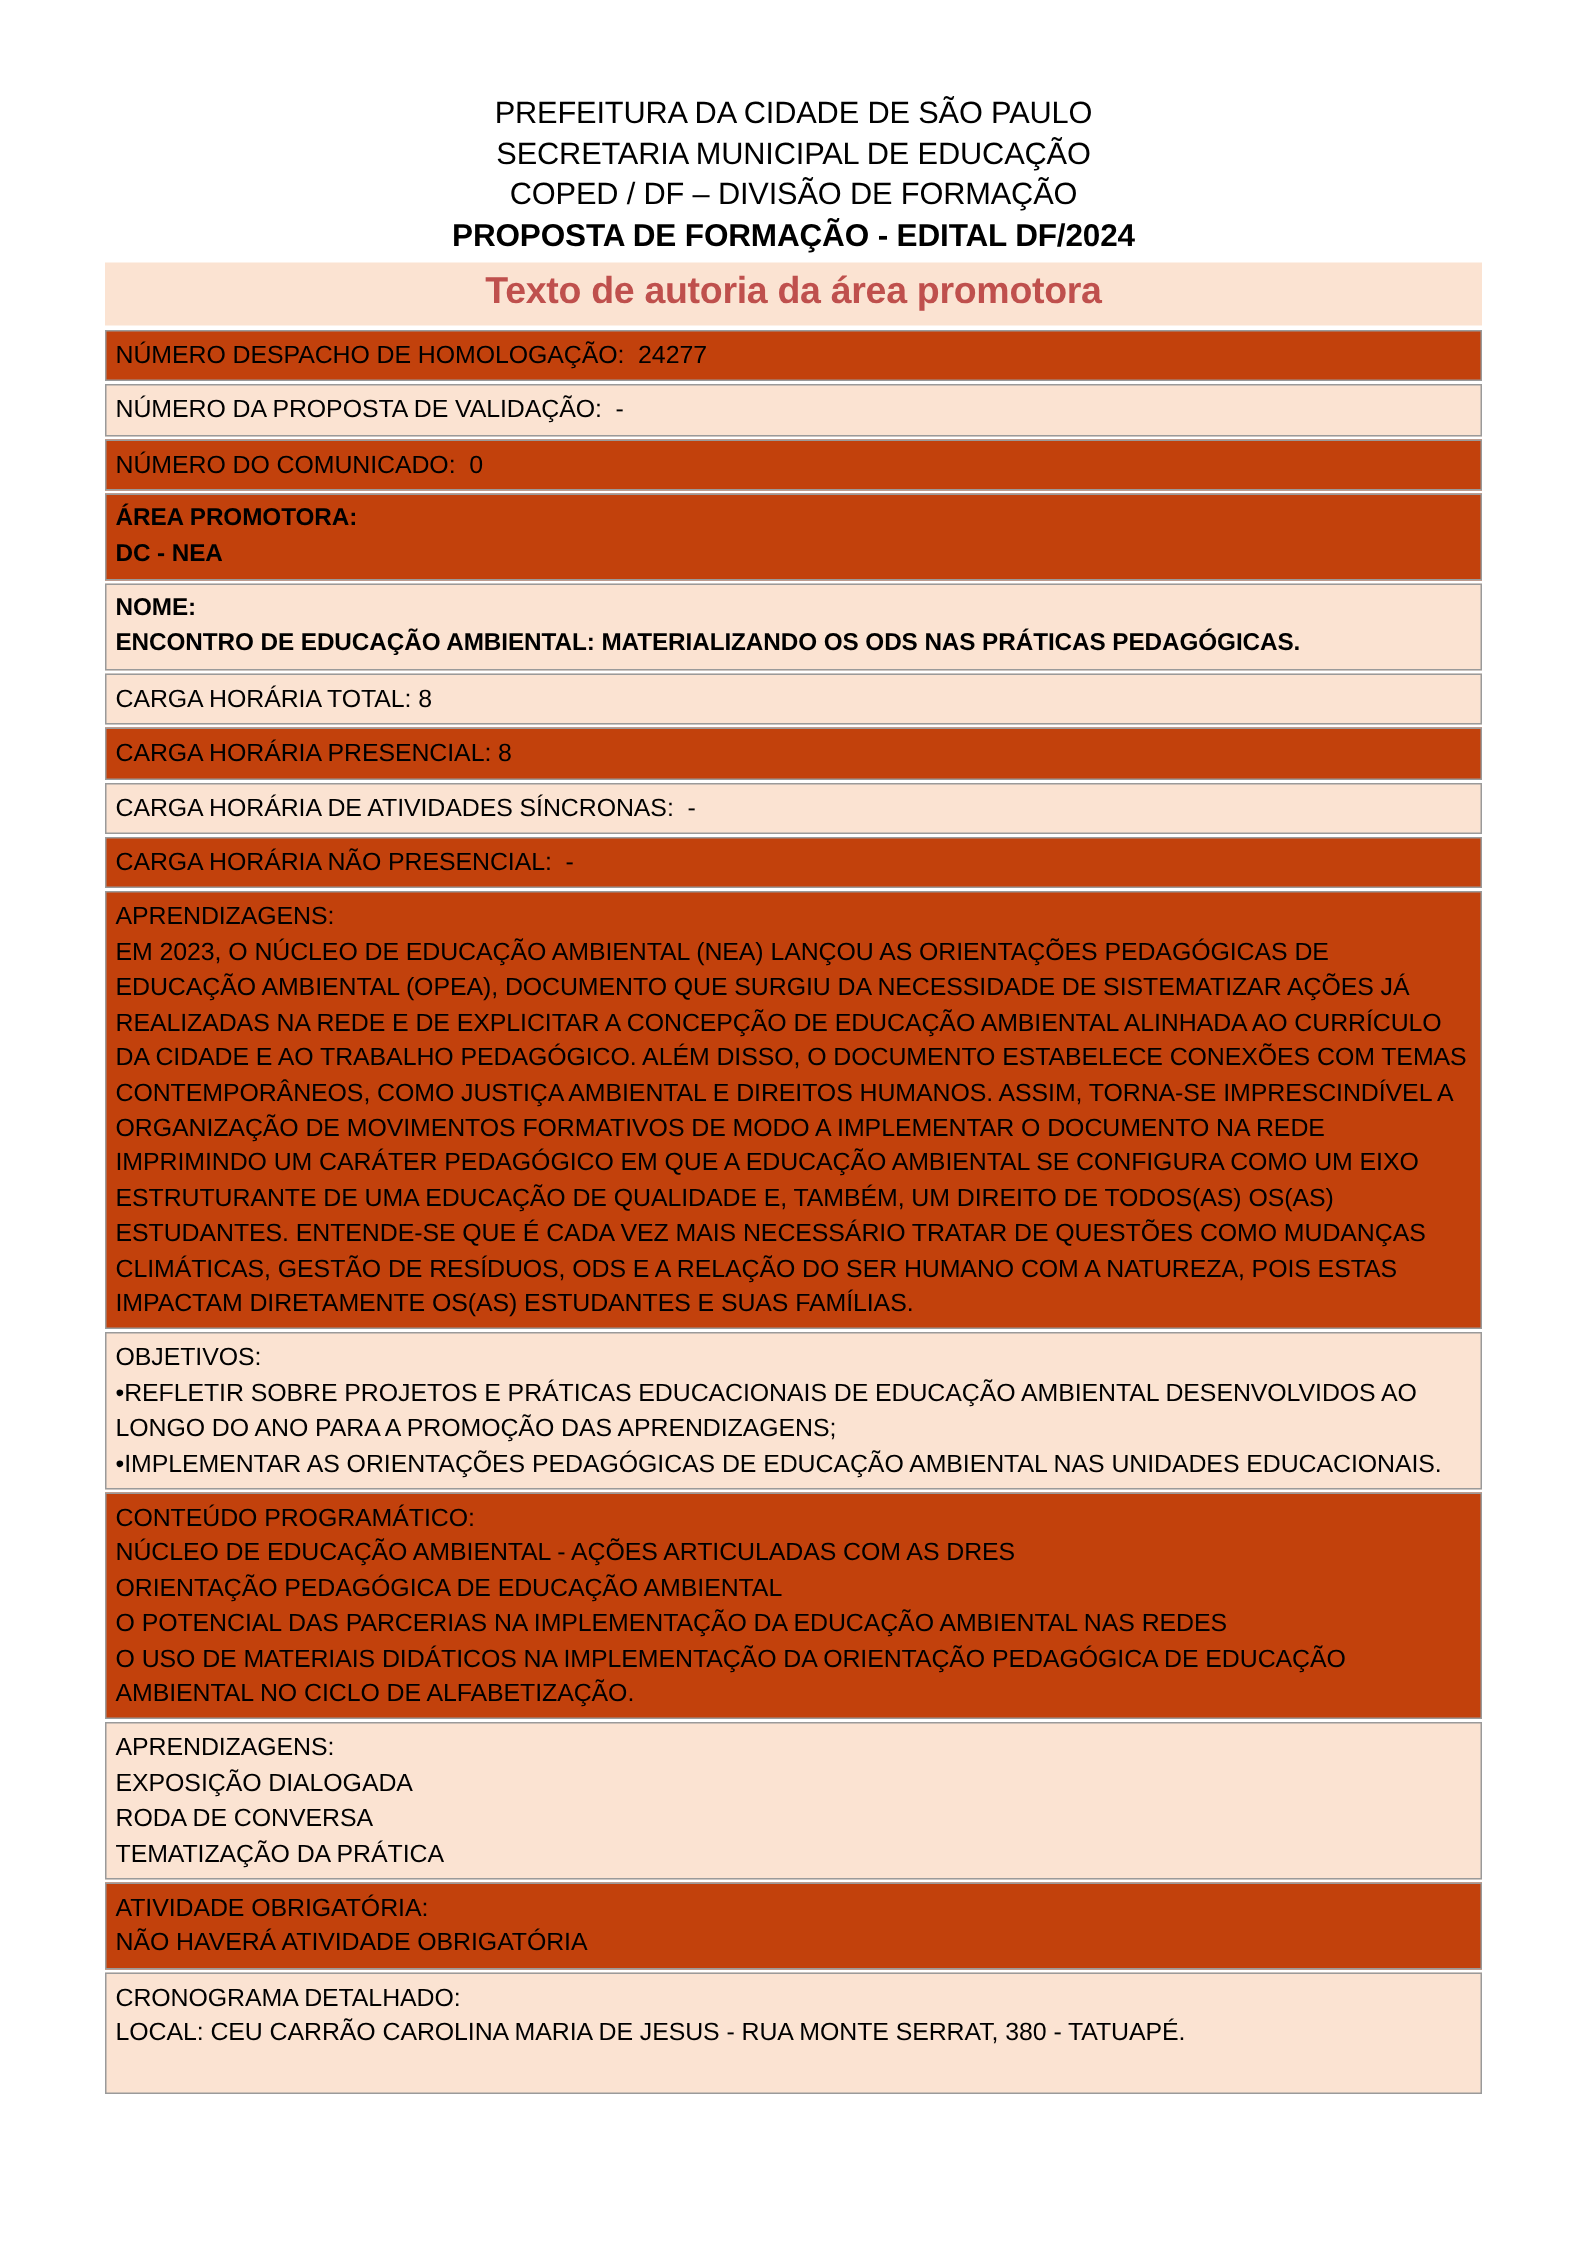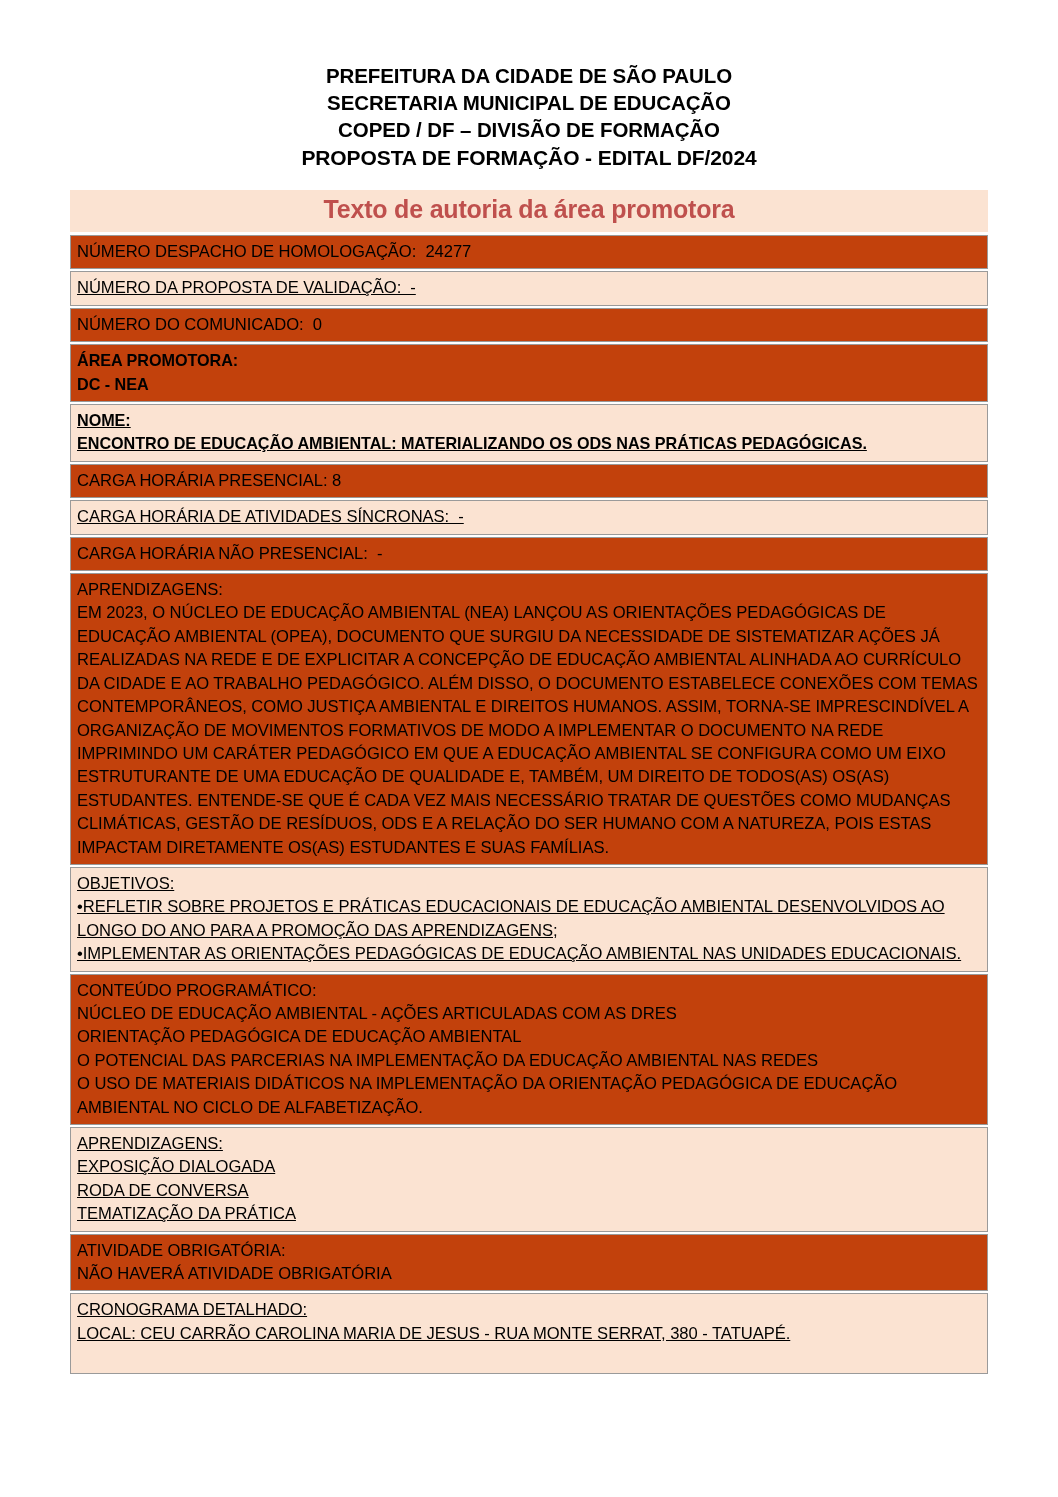--- a/index.html
+++ b/index.html
@@ -23,34 +23,34 @@
     background: #ffffff;
   }
 
   
   .doc-header {
     padding-top: 62px;
     text-align: center;
   }
   .doc-header .hline {
     font-size: 20.5px;
-    font-weight: bold;
+    font-weight: normal;
     line-height: 27px;
     letter-spacing: -0.1px;
     white-space: nowrap;
   }
   .doc-header .hline-main {
     font-size: 21px;
     font-weight: bold;
     line-height: 29px;
   }
 
   
   .banner {
-    margin: 18px auto 0 auto;
+    margin: 3px auto 0 auto;
     width: 918px;
     background: #FBE3D2;
     text-align: center;
     padding: 4px 0 7px 0;
   }
   .banner-text {
     font-size: 25px;
     font-weight: bold;
     color: #BF504D;
     line-height: 31px;
@@ -68,21 +68,20 @@
     border: 1px solid #9a9a9a;
     padding: 4px 6px 5px 6px;
     font-size: 16.6px;
     line-height: 23.4px;
     vertical-align: top;
     background: #c2410c;
     letter-spacing: -0.05px;
   }
   .doc-table tr.shaded td {
     background: #FBE3D2;
-    text-decoration: underline;
   }
   .doc-table tr.bold td {
     font-weight: bold;
     font-size: 16.2px;
     margin-top: 44px;
   }
   .cell-line {
     display: block;
     white-space: pre-wrap;
   }
@@ -141,20 +140,25 @@
       </tr>
 
       <tr class="shaded bold">
         <td>
           <span class="cell-line">NOME:</span>
           <span class="cell-line">ENCONTRO DE EDUCAÇÃO AMBIENTAL: MATERIALIZANDO OS ODS NAS PRÁTICAS PEDAGÓGICAS.</span>
         </td>
       </tr>
 
 
+      <tr class="shaded">
+        <td>
+          <span class="cell-line">CARGA HORÁRIA TOTAL: 8</span>
+        </td>
+      </tr>
 
       <tr>
         <td>
           <span class="cell-line">CARGA HORÁRIA PRESENCIAL: 8</span>
         </td>
       </tr>
 
       <tr class="shaded">
         <td>
           <span class="cell-line">CARGA HORÁRIA DE ATIVIDADES SÍNCRONAS:  -</span>

